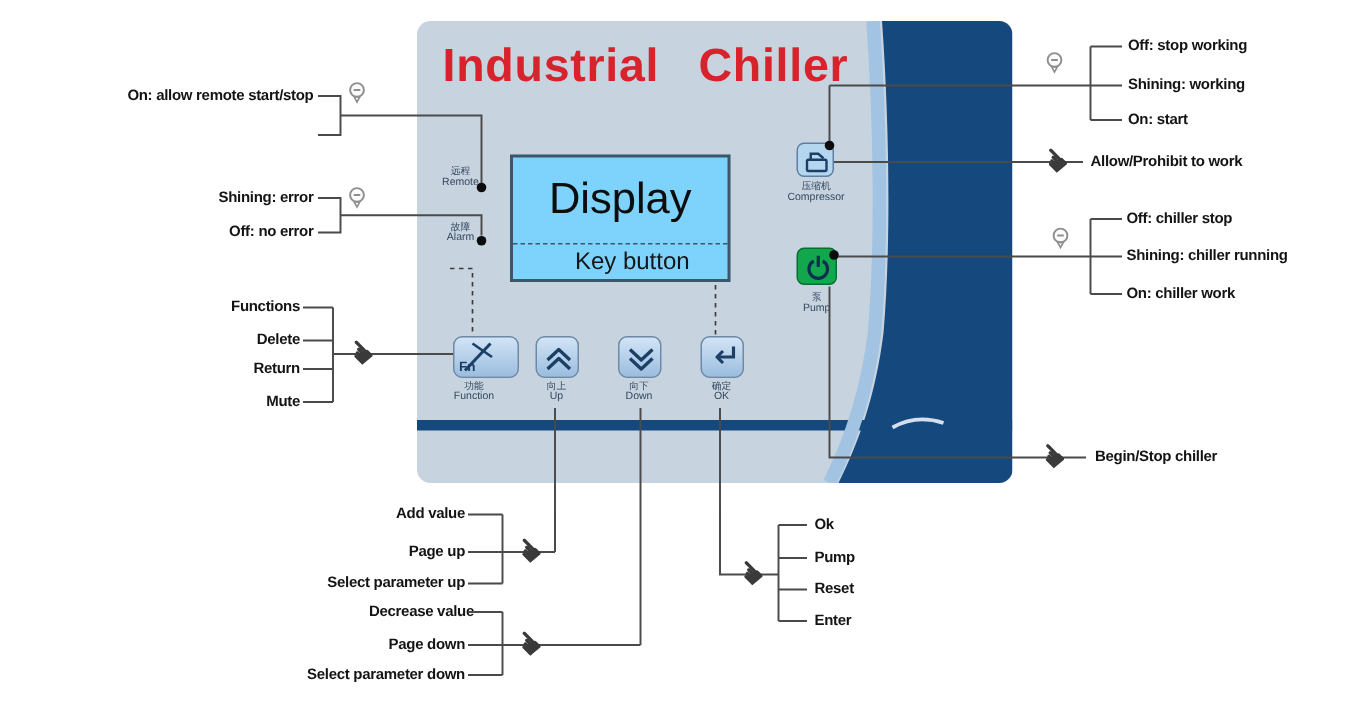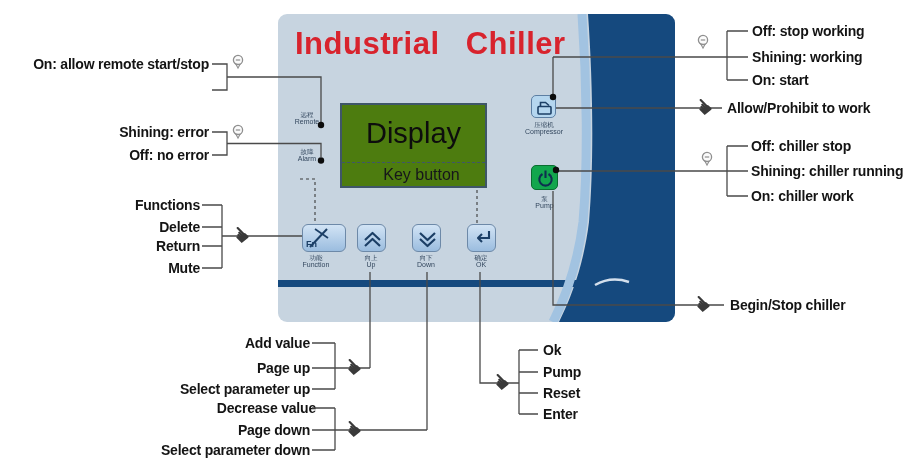--- a/index.html
+++ b/index.html
@@ -1,28 +1,28 @@
 <!DOCTYPE html>
 <html><head>
 <meta charset="utf-8">
 <style>
   html,body{margin:0;padding:0;background:#fff;}
   #canvas{position:relative;width:910px;height:469px;background:#ffffff;overflow:hidden;
           font-family:"Liberation Sans",sans-serif;}
   
-  .callout{position:absolute;font-weight:bold;font-size:14px;color:#141414;
+  .callout{position:absolute;font-weight:bold;font-size:10px;color:#141414;
            white-space:nowrap;transform:translateY(-50%);letter-spacing:-0.2px;}
   .callout.ra{text-align:right;}
   
   .panel{position:absolute;left:278px;top:14px;width:397px;height:308px;
          background:#c7d4e0;border-radius:9px;overflow:hidden;}
   .panel-title{position:absolute;left:17px;top:12px;font-weight:bold;font-size:31px;
          color:#d8232d;word-spacing:17px;letter-spacing:0.5px;text-align:center;}
   .display-box{position:absolute;left:62px;top:89px;width:147px;height:85px;
-         background:#4d7c0f;border:2px solid #3f5668;box-sizing:border-box;
+         background:#7dd3fc;border:2px solid #3f5668;box-sizing:border-box;
          display:flex;flex-direction:column;}
   .display-text{flex:1;display:flex;align-items:center;justify-content:center;
          font-size:29px;color:#0d0d0d;}
   .key-row{height:23px;border-top:1.5px dashed #3f5668;display:flex;align-items:center;
          justify-content:center;font-size:16px;color:#16161a;padding-left:16px;}
   .mini{position:absolute;display:flex;flex-direction:column;align-items:center;
         color:#33475e;line-height:1.12;text-align:center;}
   .mini .zh{font-size:6.5px;} .mini .en{font-size:7px;}
   .key-btn{position:absolute;width:29px;height:28px;box-sizing:border-box;
         background:linear-gradient(#d2e4f5,#9bbddf);border:1px solid #6d89a8;border-radius:6px;}

